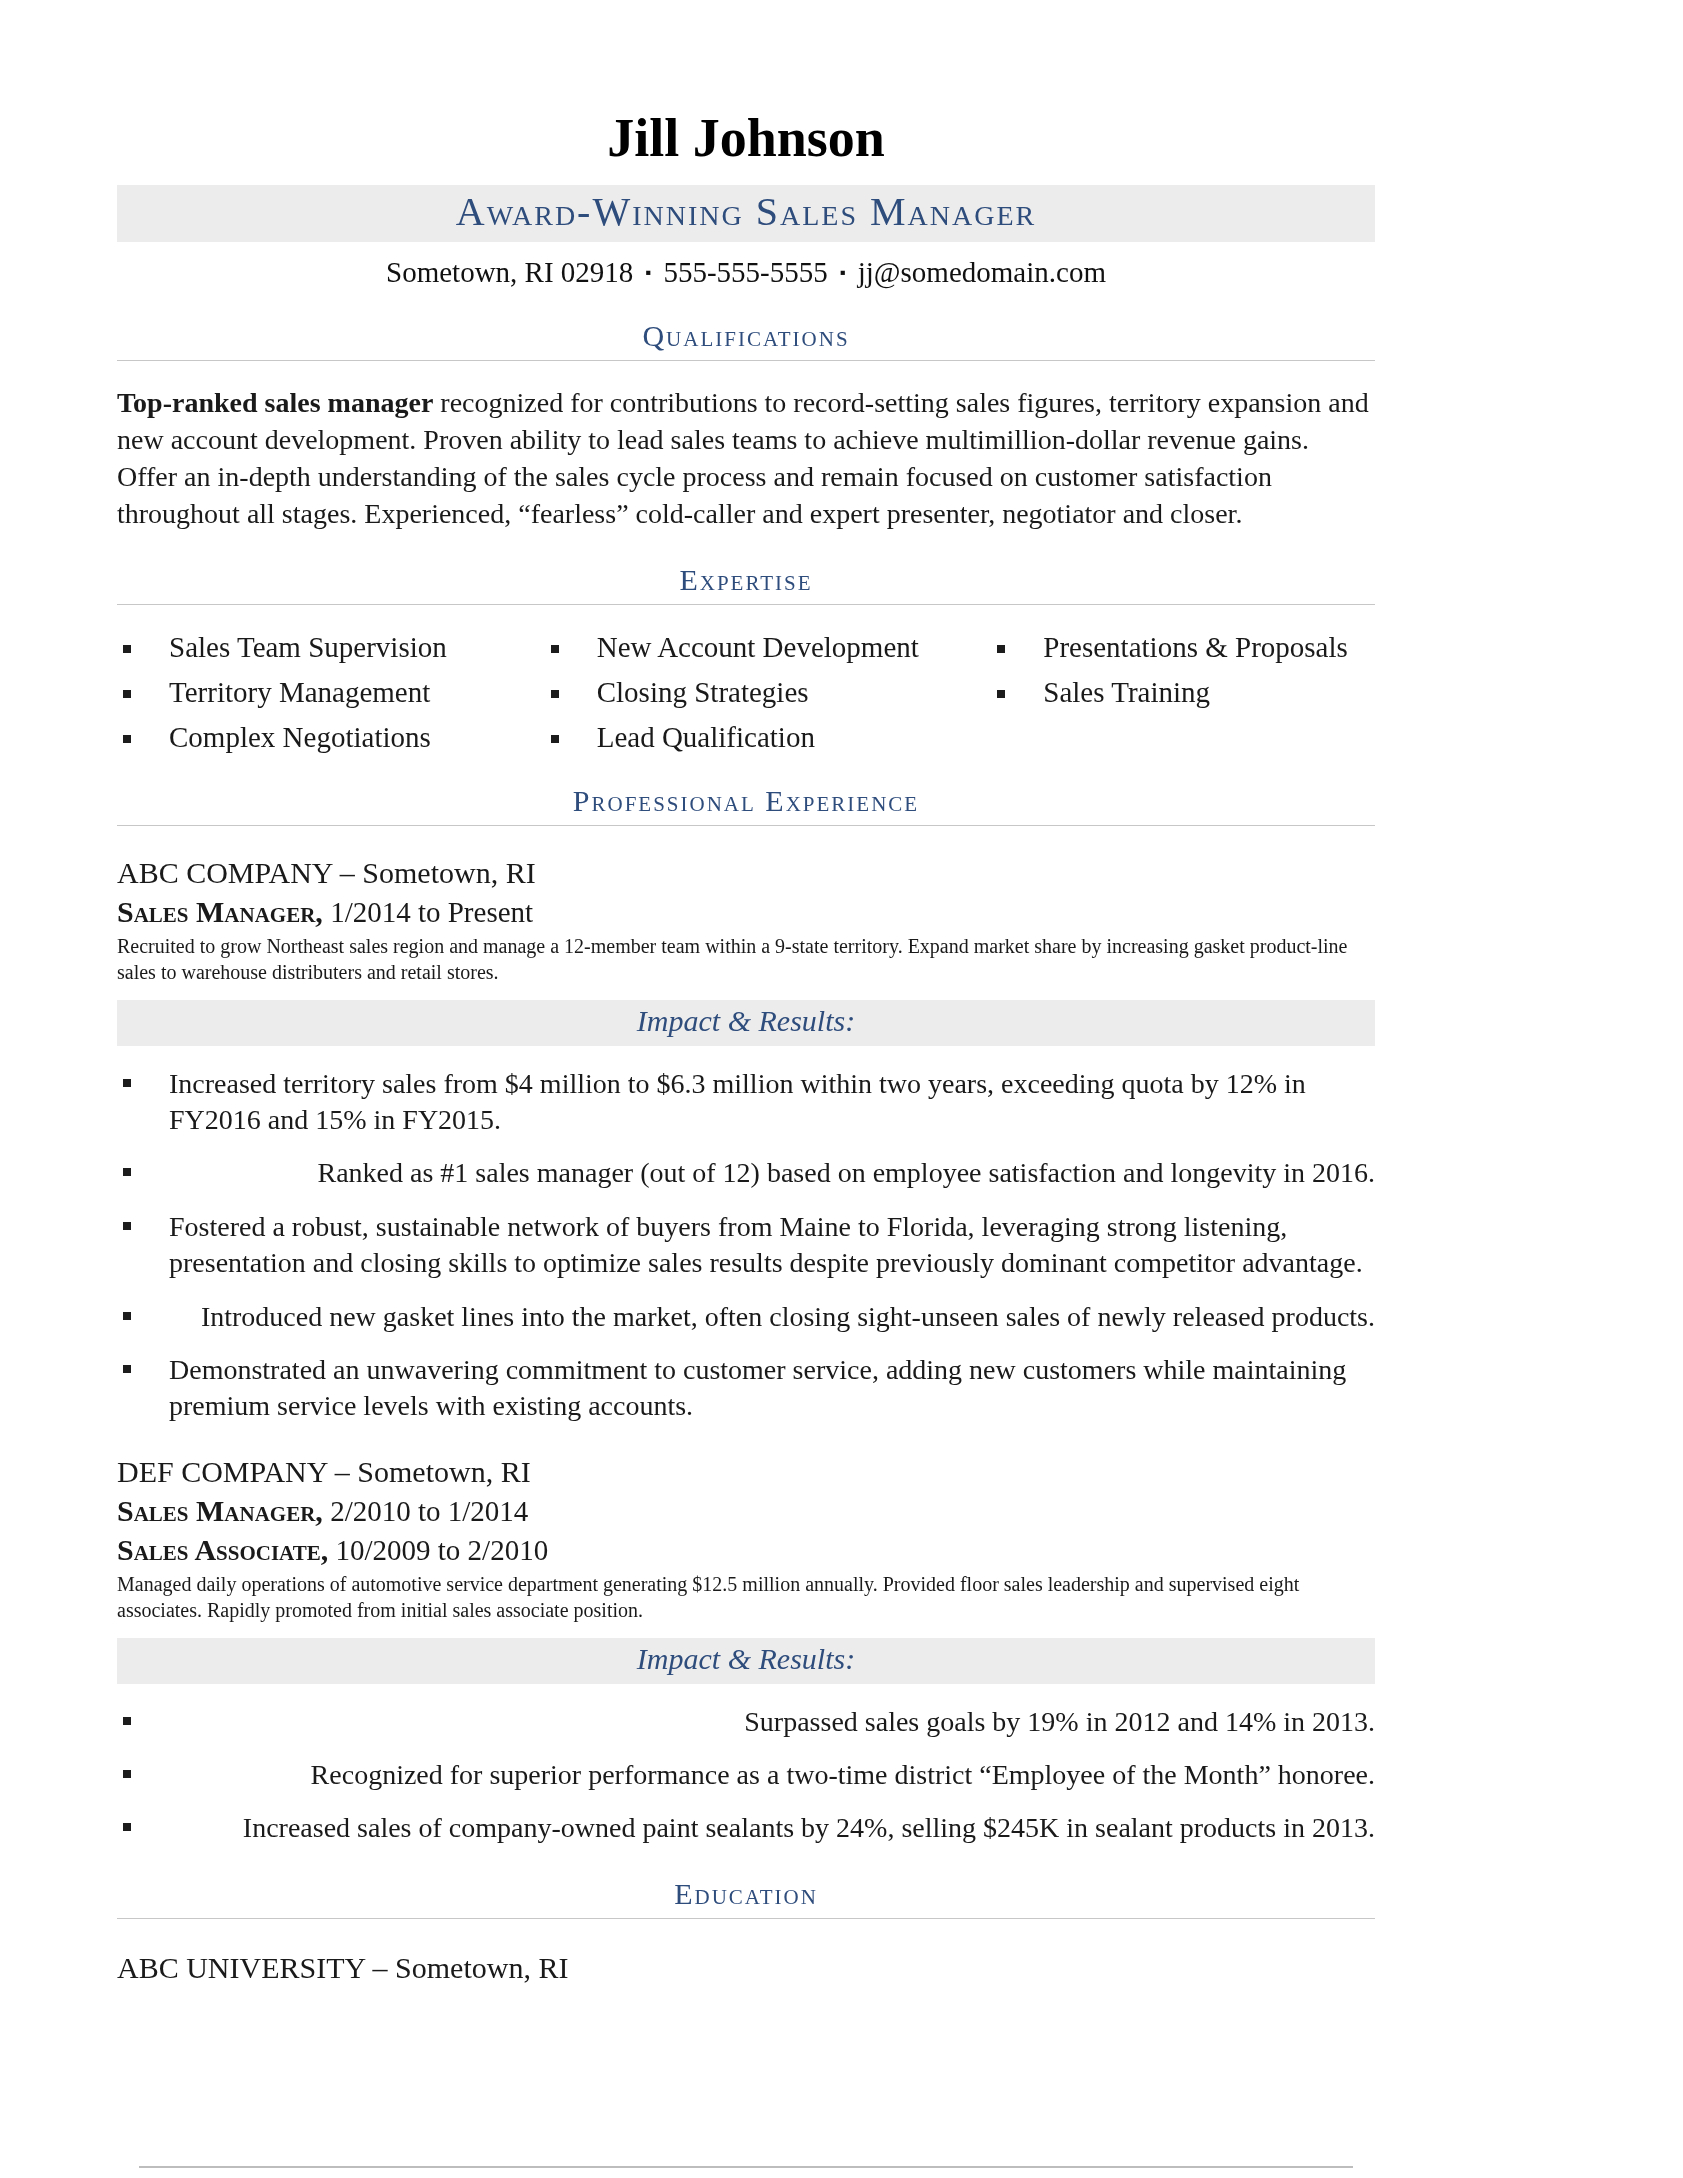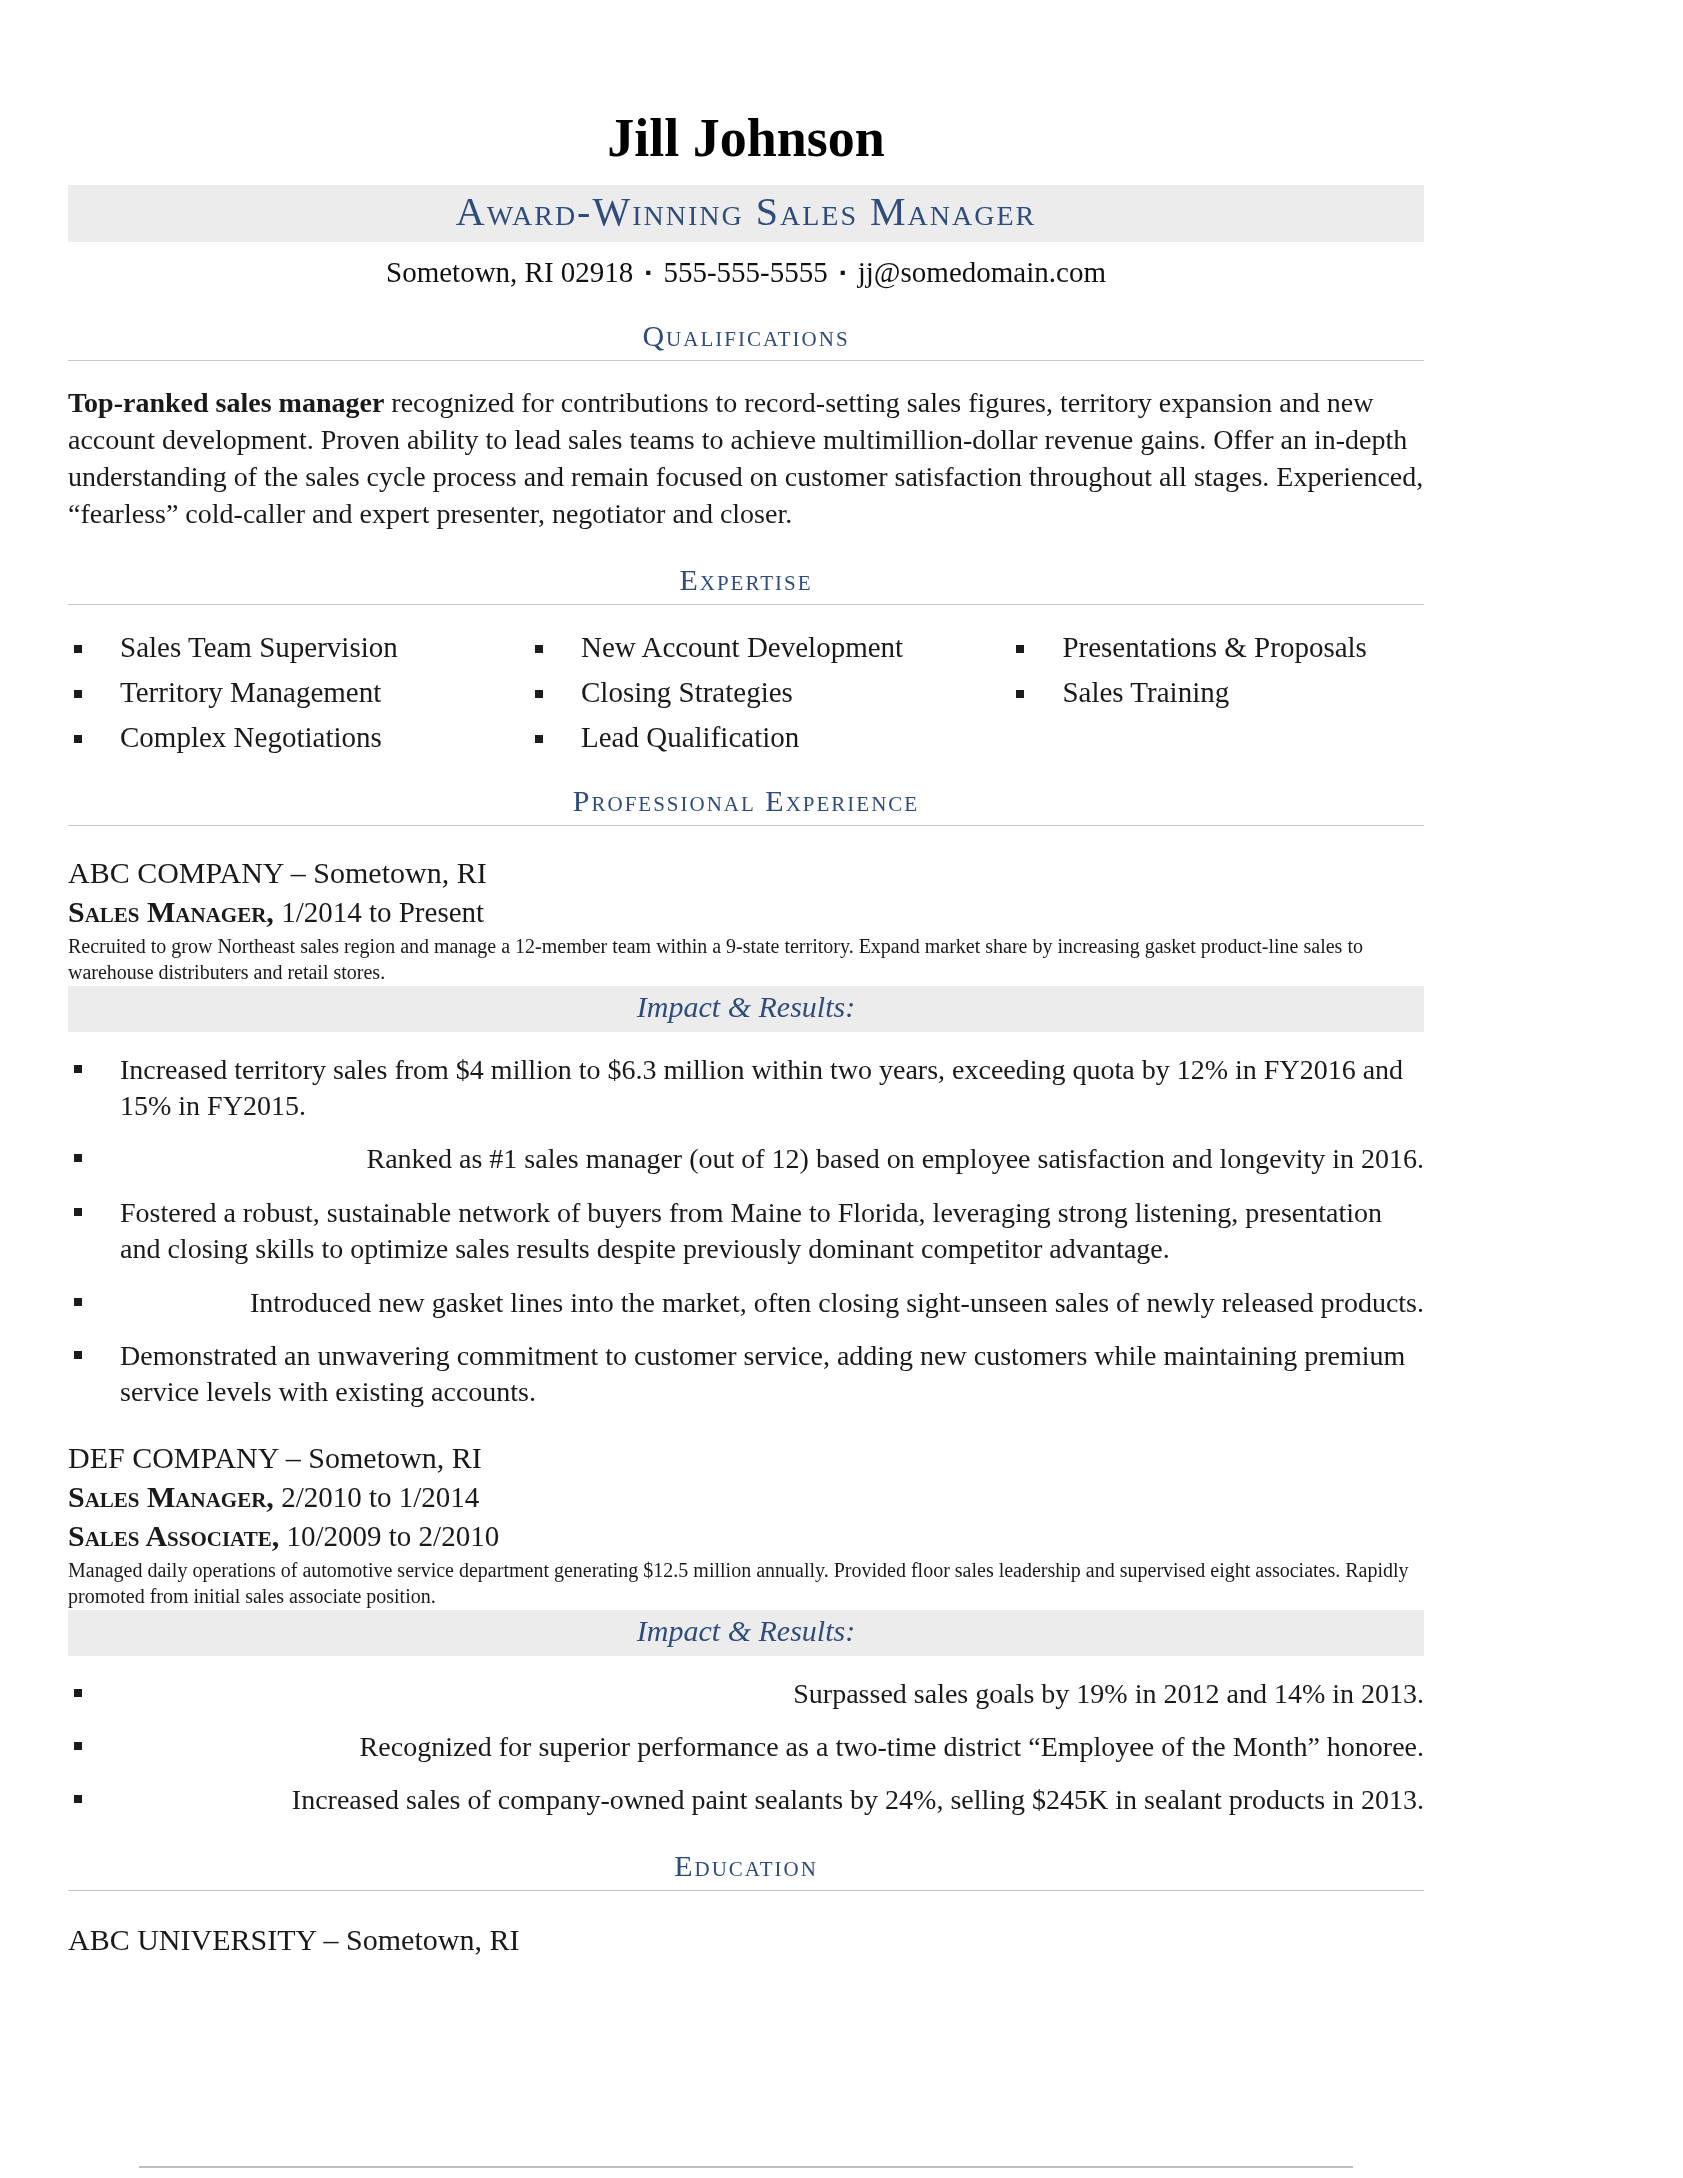--- a/index.html
+++ b/index.html
@@ -4,21 +4,21 @@
 <style>
   * { box-sizing: border-box; }
   html, body { margin: 0; padding: 0; }
   body {
     width: 1683px; height: 2178px;
     background: #ffffff;
     font-family: "Liberation Serif", serif;
     color: #1a1a1a;
     overflow: hidden;
   }
-  .page { position: relative; width: 1492px; height: 2178px; padding: 0 68px; }
+  .page { position: relative; width: 1492px; height: 2178px; padding: 0 117px; }
 
   .name {
     padding-top: 107px;
     text-align: center;
     font-size: 54px;
     font-weight: bold;
     color: #000000;
   }
   .title-band {
     margin-top: 16px;
@@ -77,20 +77,21 @@
   }
   .li .txt { margin-left: 38px; }
 
   .company { margin-top: 30px; font-size: 30px; }
   .company.second { }
   .role { margin-top: 5px; font-size: 29px; }
   .role .rt { font-weight: bold; font-variant: small-caps; font-size: 30px; }
   .job-sum { margin-top: 4px; font-size: 20px; line-height: 1.32; }
 
   .impact-band {
+    margin-top: 14px;
     background: #ececec;
     text-align: center;
     color: #2e4c7c;
     font-style: italic;
     font-size: 30px;
     padding: 4px 0 8px 0;
   }
 
   .bullets { margin-top: 20px; }
   .b-item {

